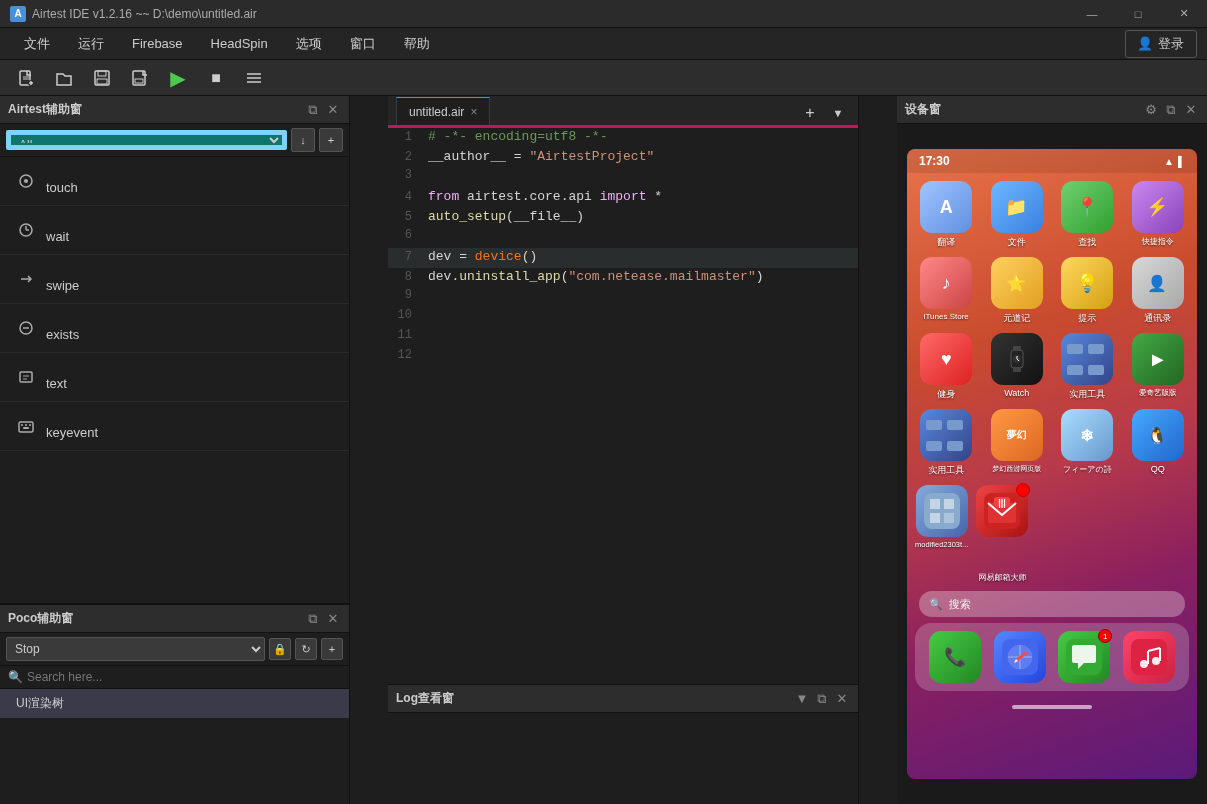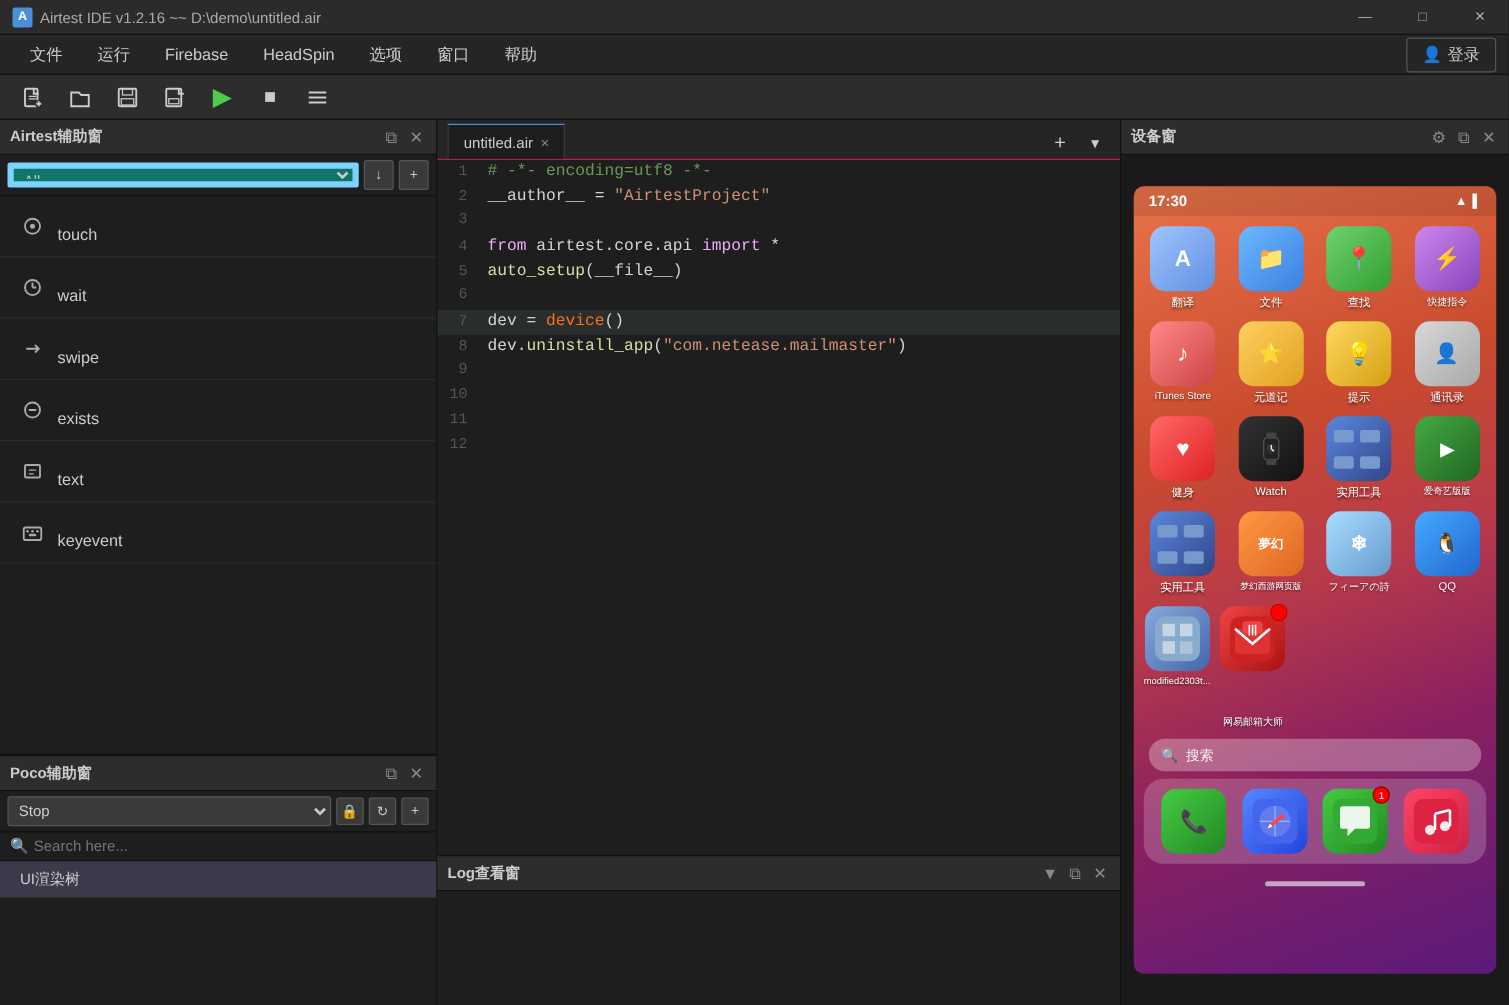--- a/index.html
+++ b/index.html
@@ -88,20 +88,21 @@
       cursor: pointer;
       color: #ccc;
       font-size: 16px;
       border-radius: 3px;
     }
 
     
     #main {
       display: flex;
       height: calc(804px - 28px - 32px - 36px);
+      gap: 38px;
     }
 
     
     #airtest-panel {
       width: 350px;
       min-width: 350px;
       display: flex;
       flex-direction: column;
       border-right: 1px solid #111;
     }
@@ -249,21 +250,21 @@
       display: flex;
       flex-direction: column;
       border-right: 1px solid #111;
     }
 
     .tab-bar {
       height: 32px;
       background: #252526;
       display: flex;
       align-items: flex-end;
-      border-bottom: 1px solid #be185d;
+      border-bottom: 3px solid #be185d;
       padding: 0 8px;
     }
     .tab {
       display: flex;
       align-items: center;
       padding: 0 12px;
       height: 28px;
       background: #1e1e1e;
       border-top: 1px solid #4a90d9;
       border-left: 1px solid #3a3a3a;

